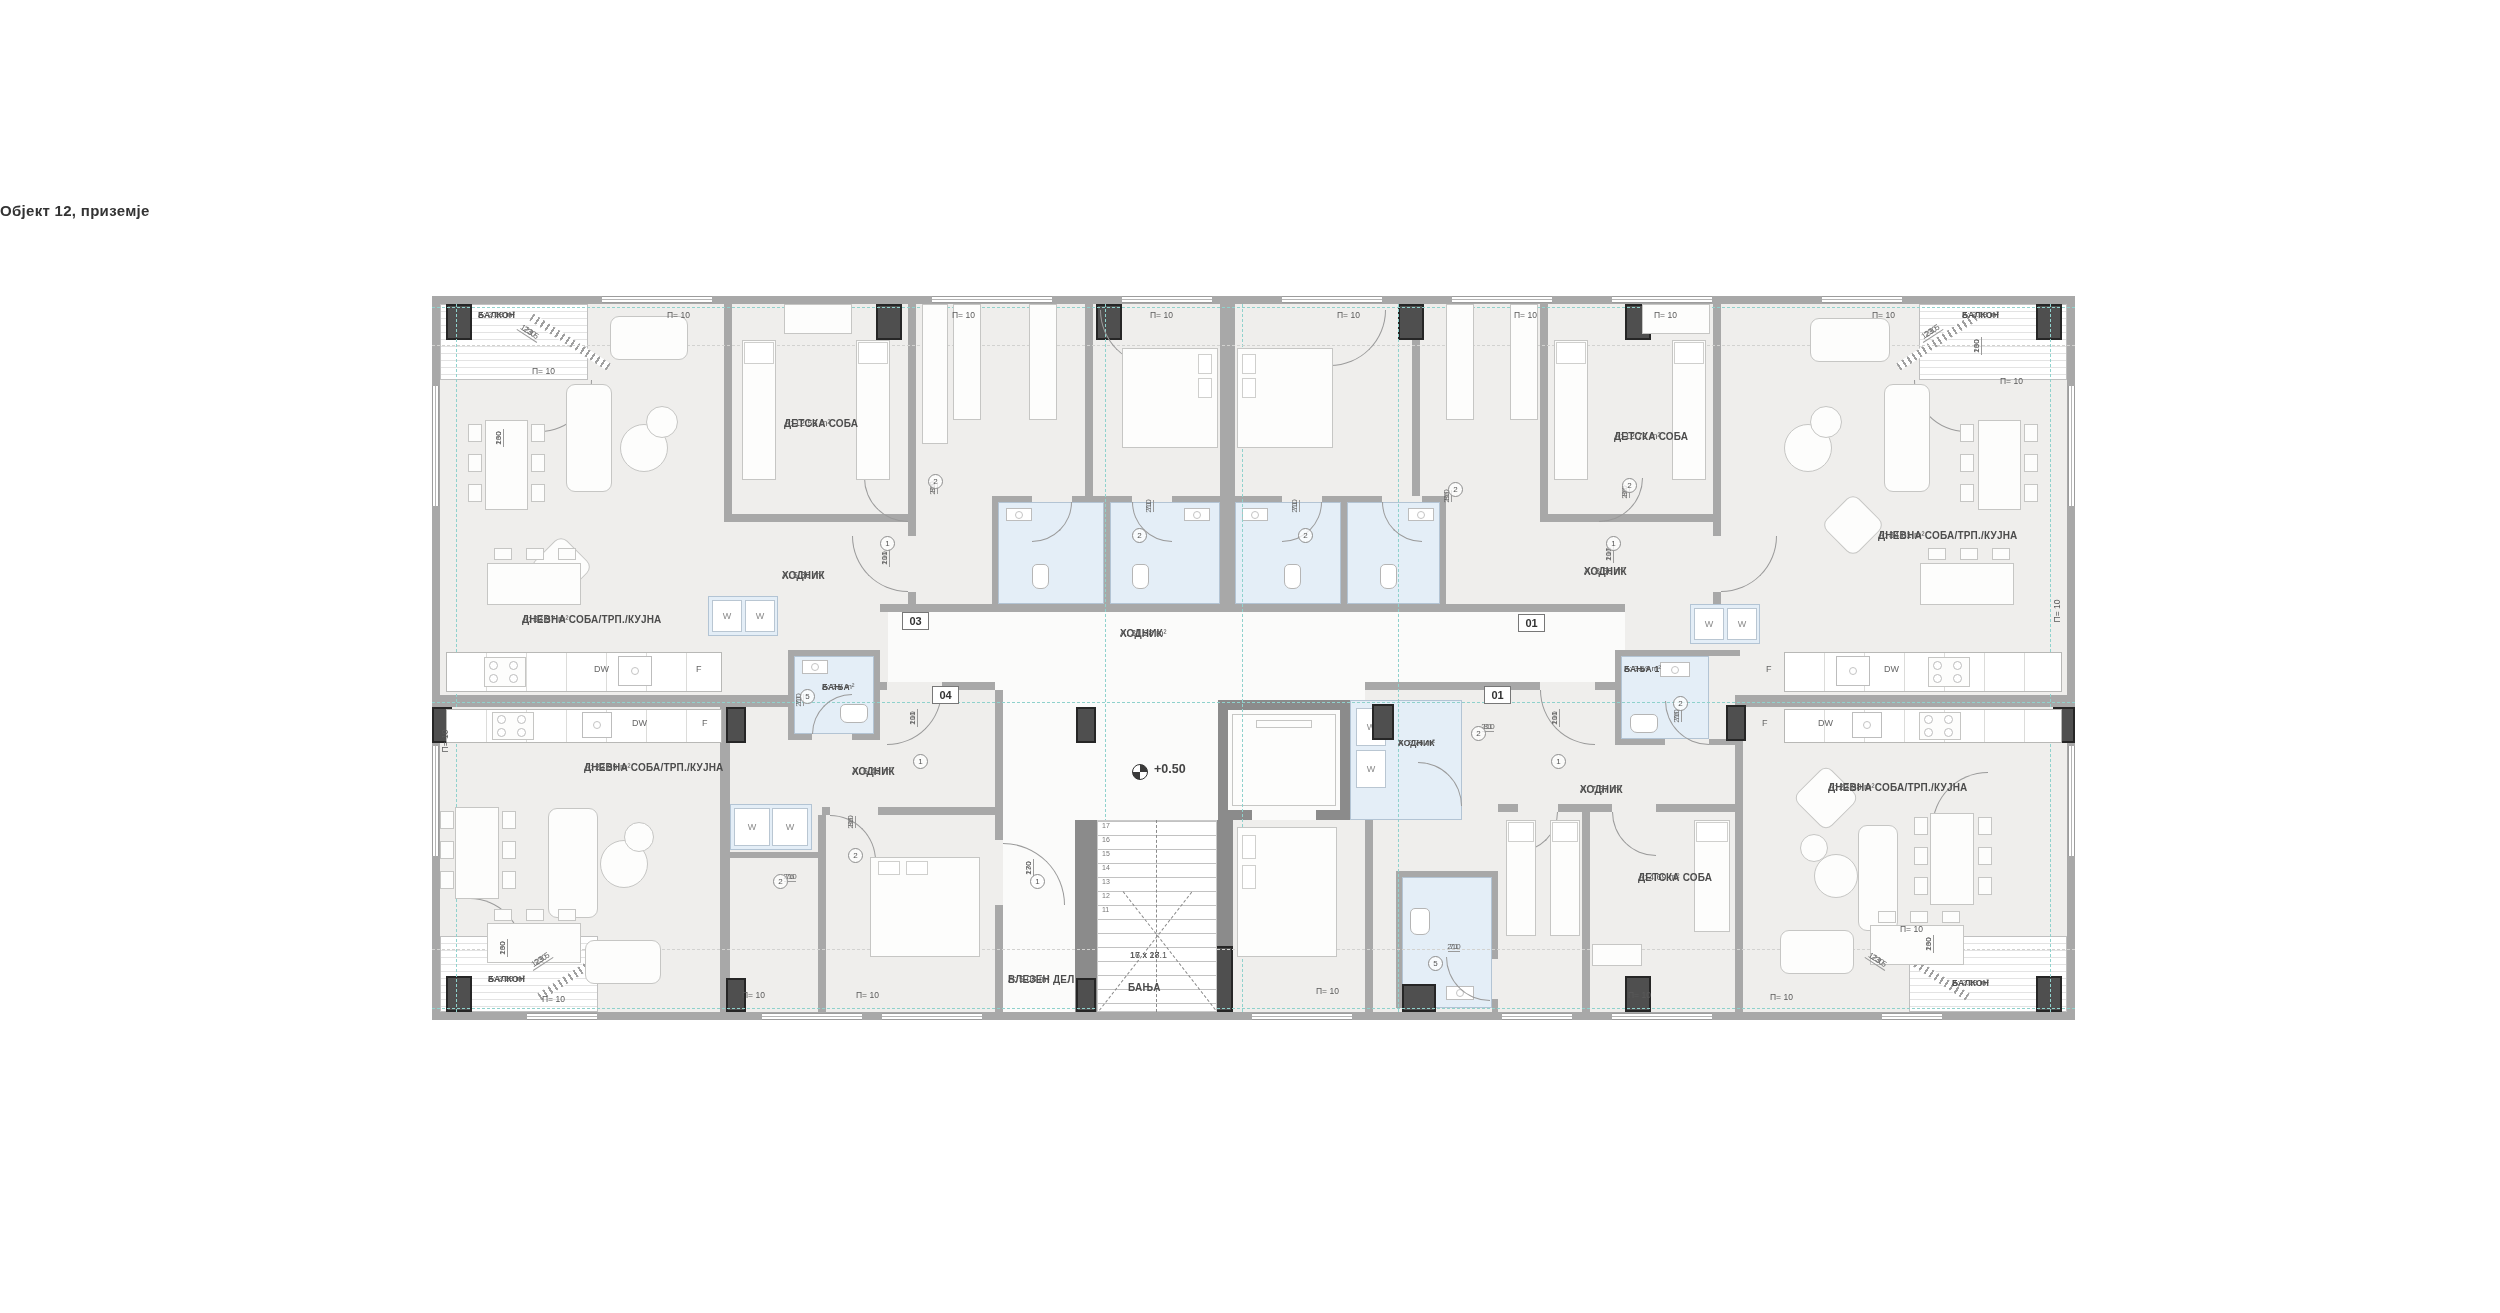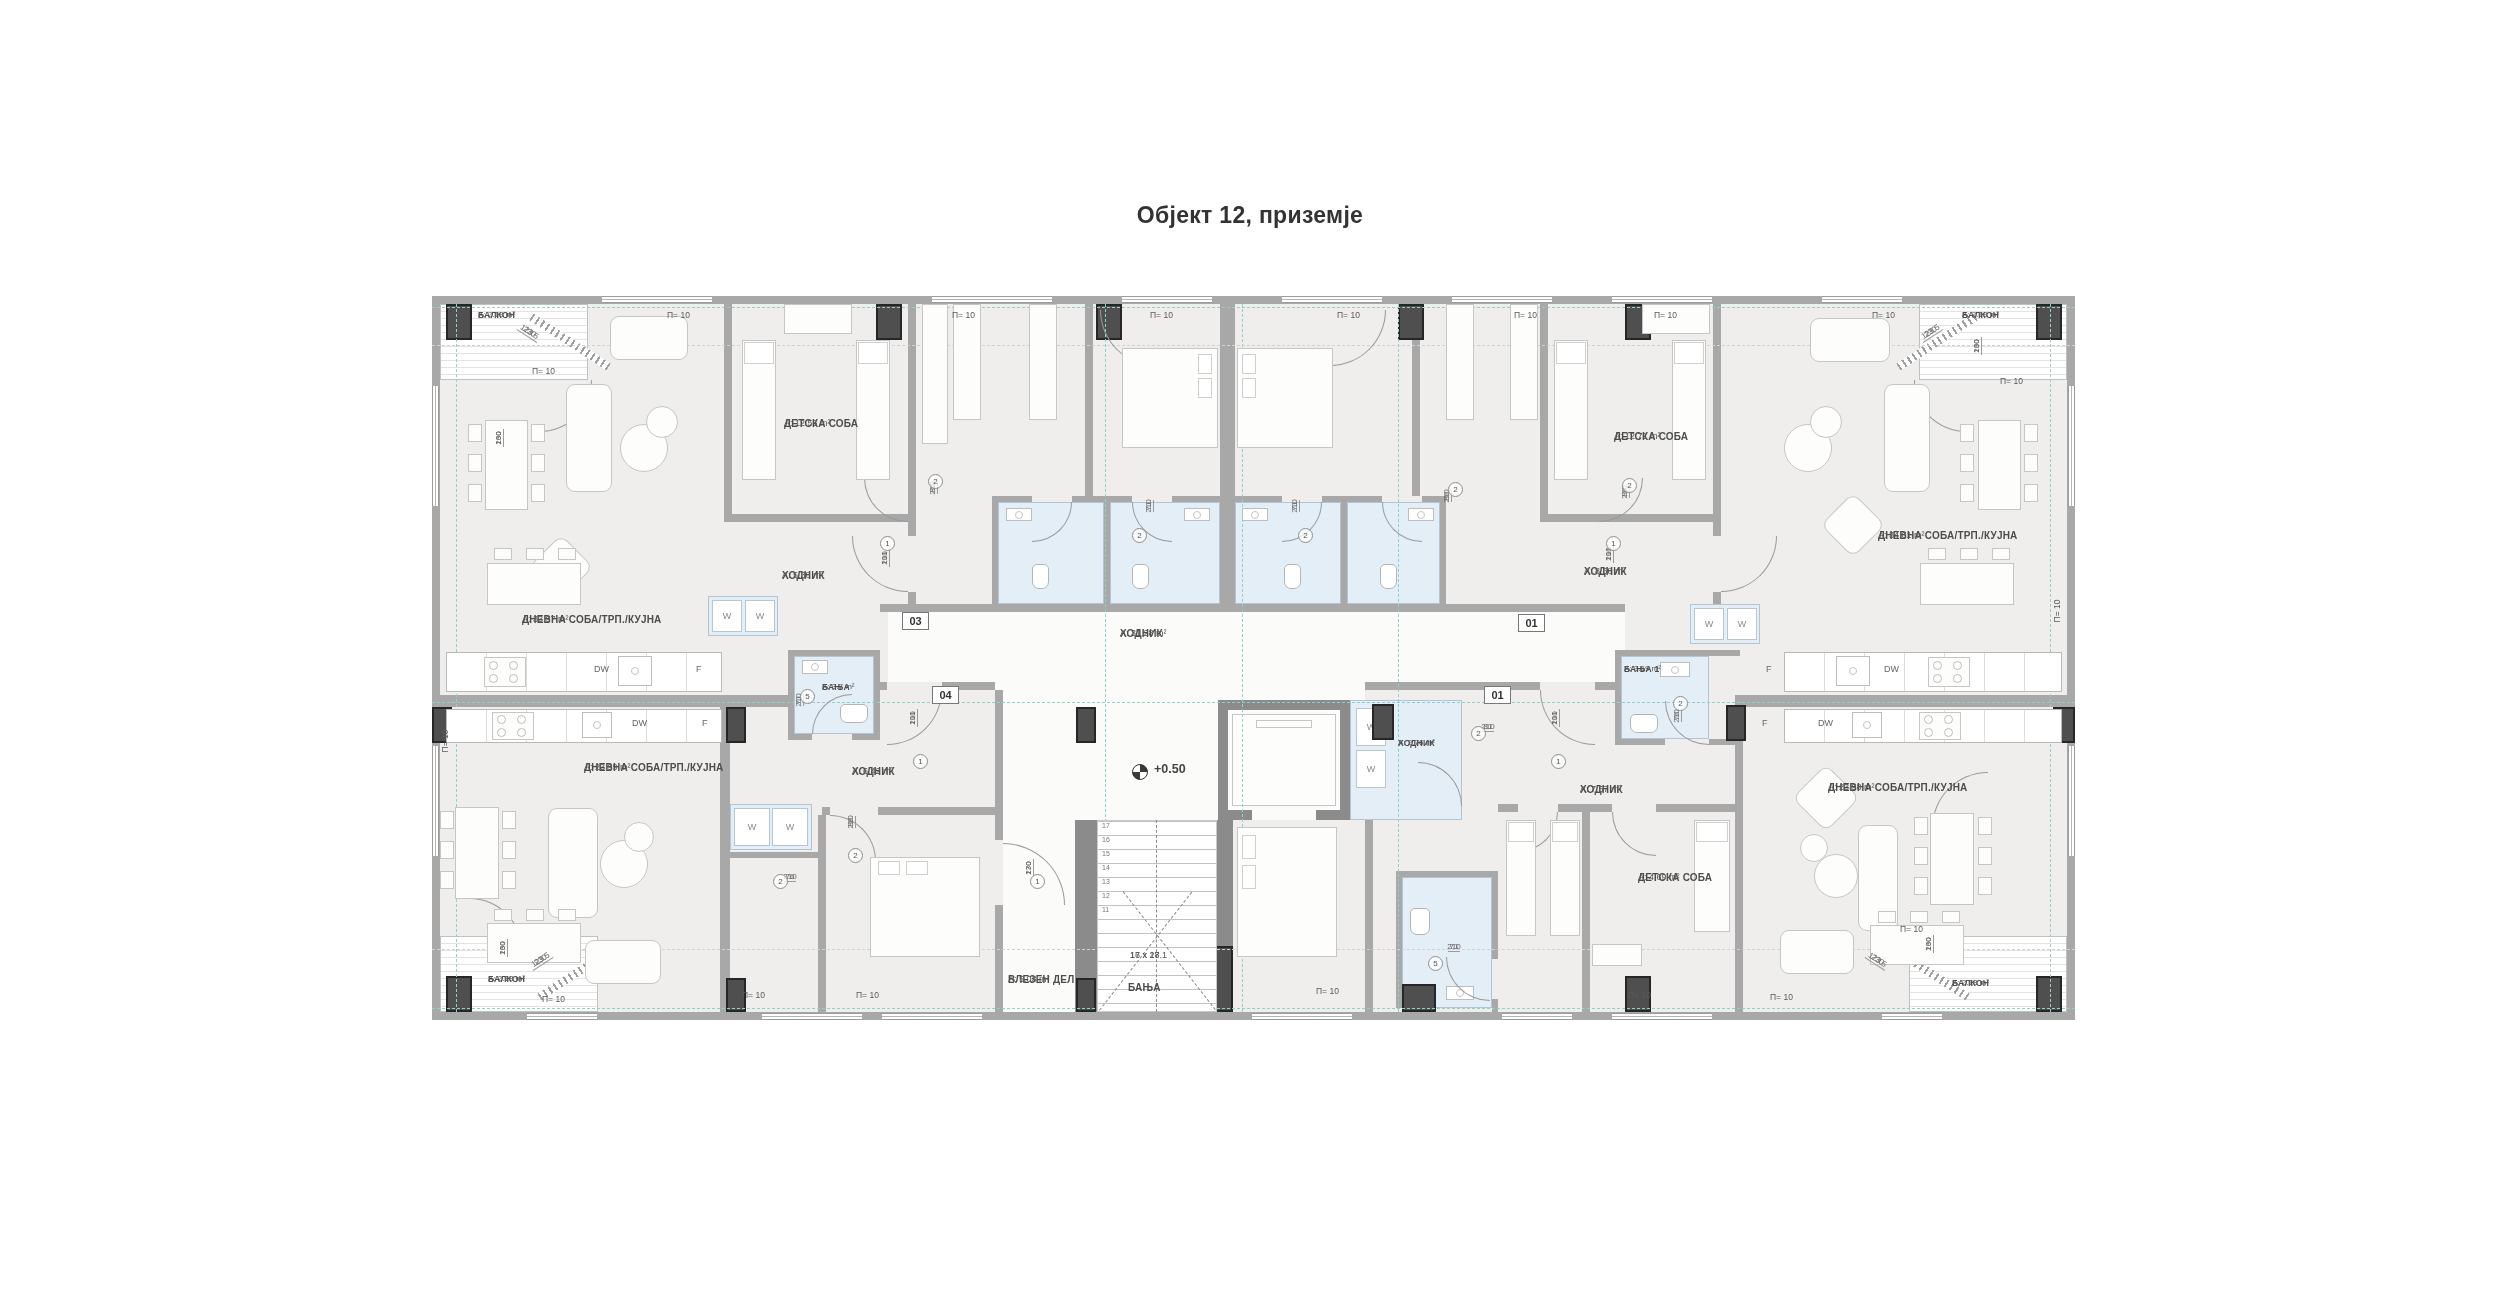--- a/index.html
+++ b/index.html
@@ -1,18 +1,18 @@
 <!DOCTYPE html>
 <html><head>
 <meta charset="utf-8">
 <style>
   html,body{margin:0;padding:0;}
   body{width:2500px;height:1313px;background:#ffffff;position:relative;overflow:hidden;
        font-family:"Liberation Sans","DejaVu Sans",sans-serif;color:#4a4a4a;}
-  .title{position:absolute;left:0;right:0;top:202px;text-align:center;font-size:23px;
+  .title{position:absolute;left:0;right:0;top:202px;text-align:left;font-size:15px;
          font-weight:600;color:#333;letter-spacing:.3px;}
   .plan{position:absolute;left:432px;top:296px;width:1643px;height:724px;background:#efeeec;}
   .plan *{position:absolute;box-sizing:border-box;}
   .w{background:#a8a8a8;}
   .wd{background:#8b8b8b;}
   .c{background:#4f4f4f;border:2px solid #262626;}
   .corr{background:#fbfbfa;}
   .wet{background:#e4eef7;border:1px solid #b3c4d4;}
   .deck{background:repeating-linear-gradient(180deg,#ffffff 0 6px,#e3e3e3 6px 7px);border:1px solid #c0c0c0;}
   .hbar{background:repeating-linear-gradient(90deg,#9f9f9f 0 2px,#ffffff 2px 6px);height:8px;}

